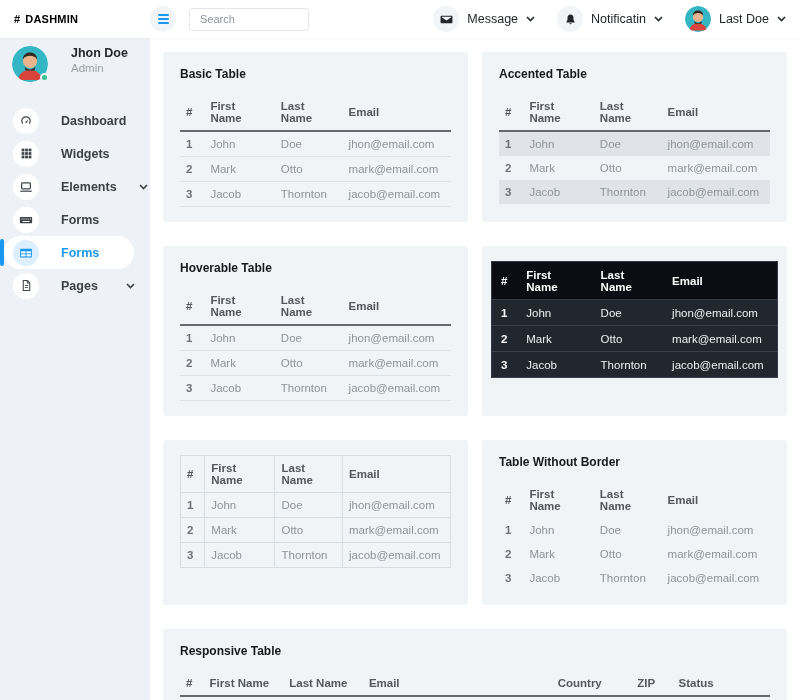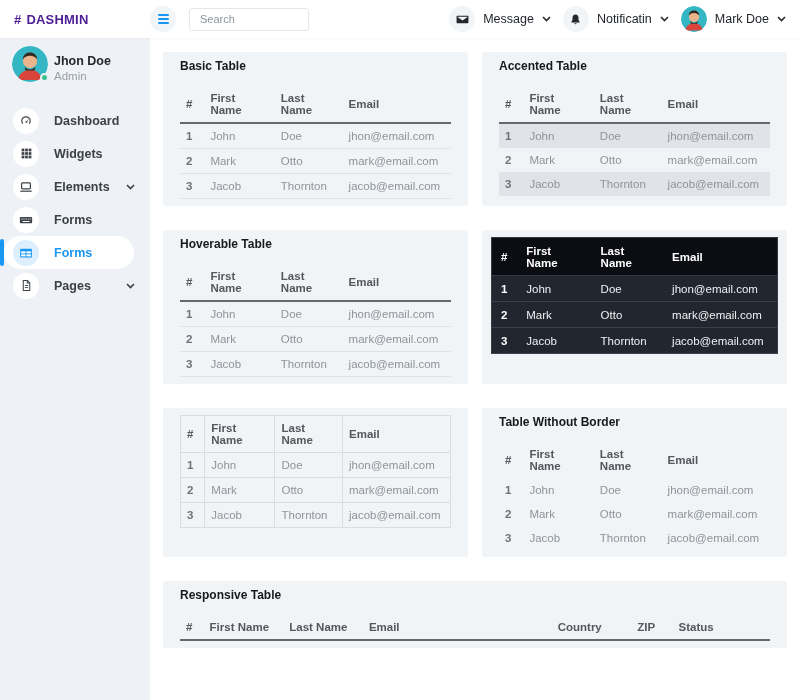--- a/index.html
+++ b/index.html
@@ -3,61 +3,61 @@
 <meta charset="utf-8">
 <style>
   * { box-sizing: border-box; margin: 0; padding: 0; }
   html,body { width:800px; height:700px; overflow:hidden; }
   body { font-family:"Liberation Sans", sans-serif; background:#ffffff; position:relative; }
 
   
   .topbar { position:fixed; top:0; left:0; width:800px; height:38px; background:#fff;
             display:flex; align-items:center; padding:0 14px; z-index:20;
             box-shadow:0 1px 2px rgba(0,0,0,.04); }
-  .logo { width:136px; font-size:13px; font-weight:700; color:#4c1d95; letter-spacing:.2px; flex:none; }
+  .logo { width:136px; font-size:11px; font-weight:700; color:#000000; letter-spacing:.2px; flex:none; }
   .logo .hash { margin-right:5px; }
   .round-btn { width:26px; height:26px; border-radius:50%; background:#f1f5f8; border:none;
                display:flex; align-items:center; justify-content:center; cursor:pointer; flex:none; }
   .burger { display:flex; flex-direction:column; gap:2px; }
   .burger span { width:11px; height:2px; border-radius:1px; background:#1a97f0; }
   .search { margin-left:13px; width:120px; height:23px; border:1px solid #e4e8ec; border-radius:3px;
             padding:4px 10px; font-size:11px; color:#333; outline:none; font-family:inherit; background:#fff; }
   .search::placeholder { color:#8d949b; }
-  .top-right { margin-left:auto; display:flex; align-items:center; gap:12px; }
+  .top-right { margin-left:auto; display:flex; align-items:center; gap:22px; }
   .hdr-item { display:flex; align-items:center; gap:8px; font-size:12.5px; color:#23272b; cursor:pointer; }
   .icon-circle { width:26px; height:26px; border-radius:50%; background:#f1f5f8;
                  display:flex; align-items:center; justify-content:center; color:#23272b; }
   .chev { color:#2b2f33; display:flex; }
   .avatar { width:26px; height:26px; border-radius:50%; overflow:hidden; flex:none; }
 
   
   .sidebar { position:fixed; top:38px; left:0; width:150px; height:662px; background:#eef2f6; z-index:10; }
-  .side-user { display:flex; align-items:flex-end; gap:6px; padding:8px 12px 12px; }
+  .side-user { display:flex; align-items:flex-start; gap:23px; padding:8px 12px 12px; }
   .side-user .avatar { width:36px; height:36px; position:relative; overflow:visible; }
   .side-user .avatar svg { border-radius:50%; }
   .status-dot { position:absolute; right:-1px; bottom:0; width:9px; height:9px; border-radius:50%;
                 background:#34c38f; border:2px solid #eef2f6; }
   .side-user .uname { font-size:12.5px; font-weight:700; color:#24282c; }
   .side-user .urole { font-size:11.5px; color:#9aa0a6; margin-top:2px; }
   .nav { margin-top:10px; }
-  .nav-item { position:relative; display:flex; align-items:center; gap:15px; height:33px;
+  .nav-item { position:relative; display:flex; align-items:center; gap:22px; height:33px;
               margin-left:4px; padding-left:9px; color:#3c4146; font-size:12.5px; font-weight:600;
               cursor:pointer; text-decoration:none; }
   .nav-ic { width:26px; height:26px; border-radius:50%; background:#fff; color:#3f444a;
             display:flex; align-items:center; justify-content:center; flex:none; }
   .nav-item .chev { margin-left:auto; margin-right:15px; color:#3c4146; }
   .nav-item.active { background:#fff; color:#1a97f0; border-radius:17px; margin-right:16px; }
   .nav-item.active::before { content:""; position:absolute; left:-4px; top:3px; bottom:3px;
                              width:4px; border-radius:2px; background:#1a97f0; }
   .nav-item.active .nav-ic { background:#ddeffd; color:#1a97f0; }
 
   
   .content { margin:38px 0 0 150px; padding:14px 13px; display:grid;
              grid-template-columns:1fr 1fr; gap:24px 14px; background:#fff; }
-  .card { background:#f0f4f7; border-radius:3px; padding:7px 17px; }
+  .card { background:#f0f4f7; border-radius:3px; padding:15px 17px; }
   .card h2 { font-size:12px; font-weight:700; color:#17191c; margin-bottom:13px; }
   .wide { grid-column:1 / -1; }
 
   
   .tbl { width:100%; border-collapse:collapse; font-size:11.5px; }
   .tbl th, .tbl td { text-align:left; padding:6px 6px; }
   .tbl thead th { color:#54585d; font-weight:700; border-bottom:2px solid #65696e; }
   .tbl tbody tr { border-bottom:1px solid #dde2e7; }
   .tbl tbody th { color:#6e7277; font-weight:700; }
   .tbl td { color:#8f9499; }
@@ -131,21 +131,21 @@
     <div class="hdr-item">
       <span class="avatar">
         <svg width="26" height="26" viewBox="0 0 36 36">
           <circle cx="18" cy="18" r="18" fill="#35b6c5"></circle>
           <path d="M6 34c1-7 6-10 12-10s11 3 12 10z" fill="#d9453c"></path>
           <circle cx="18" cy="15" r="7.2" fill="#eab48d"></circle>
           <path d="M10.8 13.5c0-4.4 3.2-7.1 7.2-7.1s7.2 2.7 7.2 7.1c-1.5-2.6-4-3.7-7.2-3.7s-5.7 1.1-7.2 3.7z" fill="#34281f"></path>
           <path d="M12.5 20.5c1.2 1.8 3.2 2.9 5.5 2.9s4.3-1.1 5.5-2.9l-1 4h-9z" fill="#34281f"></path>
         </svg>
       </span>
-      <span>Mark Doe</span>
+      <span>Last Doe</span>
       <span class="chev">
         <svg width="9" height="6" viewBox="0 0 9 6" fill="none" stroke="currentColor" stroke-width="1.7">
             <path d="M1 1l3.5 3.5L8 1"></path>
           </svg>
       </span>
     </div>
   </div>
 </header>
 
 <aside class="sidebar">

